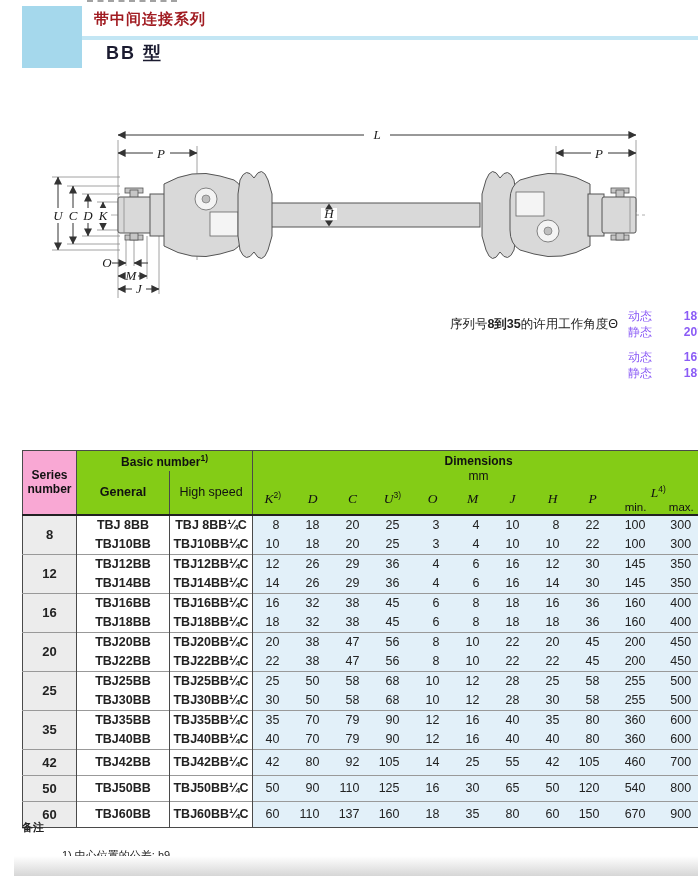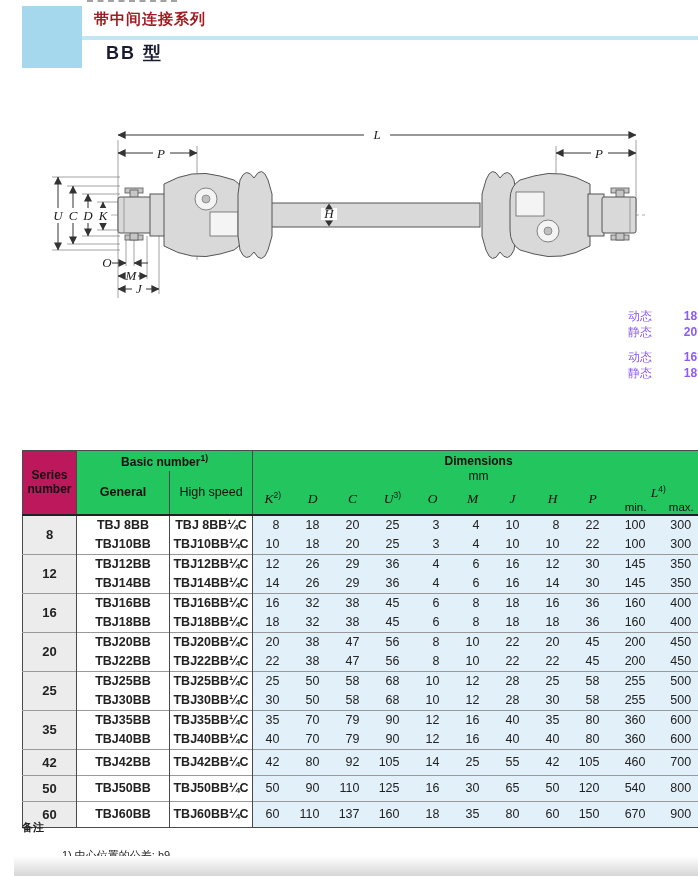--- a/index.html
+++ b/index.html
@@ -30,22 +30,22 @@
   .angle-label{font-size:12.5px;color:#222;text-align:right;white-space:nowrap;}
   .angle-label b{font-weight:bold;}
   .angle-vals{margin-left:10px;width:74px;font-size:12px;color:#8b5cf6;}
   .angle-vals .line{display:flex;justify-content:space-between;line-height:16px;}
   .angle-vals b{font-weight:bold;}
 
   
   .spec-table{position:absolute;left:8px;top:450px;width:682px;border-collapse:collapse;
               table-layout:fixed;border:1px solid #4a4a4a;}
   .spec-table th,.spec-table td{padding:0;}
-  thead th{background:#22c55e;font-size:12px;color:#111;font-weight:bold;}
-  th.series-h{background:#be185d;border-right:1px solid #4a4a4a;line-height:14px;}
+  thead th{background:#84cc16;font-size:12px;color:#111;font-weight:bold;}
+  th.series-h{background:#f9a8d4;border-right:1px solid #4a4a4a;line-height:14px;}
   th.basic-h{border-right:1px solid #4a4a4a;}
   th.gen-h{border-right:1px solid #4a4a4a;font-weight:bold;font-size:12.5px;}
   th.high-h{border-right:1px solid #4a4a4a;font-weight:normal;font-size:12.5px;}
   tr.h1{height:20px;} tr.h2{height:13px;} tr.h3{height:17px;} tr.h4{height:14px;}
   th.mm-h{font-weight:normal;font-size:12px;line-height:11px;vertical-align:top;}
   th.dim-l{font-weight:normal;}
   th.dim-l i{font:italic 13.5px "Liberation Serif",serif;}
   th sup{font-size:8.5px;vertical-align:super;}
   th.mm2{font-weight:normal;font-size:11.5px;vertical-align:top;}
   tbody td{font-size:12.5px;color:#222;height:19px;}
@@ -175,20 +175,21 @@
       <text class="dl" x="89" y="112">K</text>
       <text class="dl" x="93" y="159">O</text>
       <text class="dl" x="117" y="172">M</text>
       <text class="dl" x="125" y="185">J</text>
       <text class="dl" x="315" y="110">H</text>
     </g>
   </svg>
 
   <div class="angle-notes">
     <div class="angle-row">
+      <div class="angle-label"><span>序列号</span><b>8到35</b><span>的许用工作角度Θ</span></div>
       <div class="angle-vals">
         <div class="line">
             <span>动态</span>
             <b>18°</b>
           </div>
         <div class="line">
             <span>静态</span>
             <b>20°</b>
           </div>
       </div>

